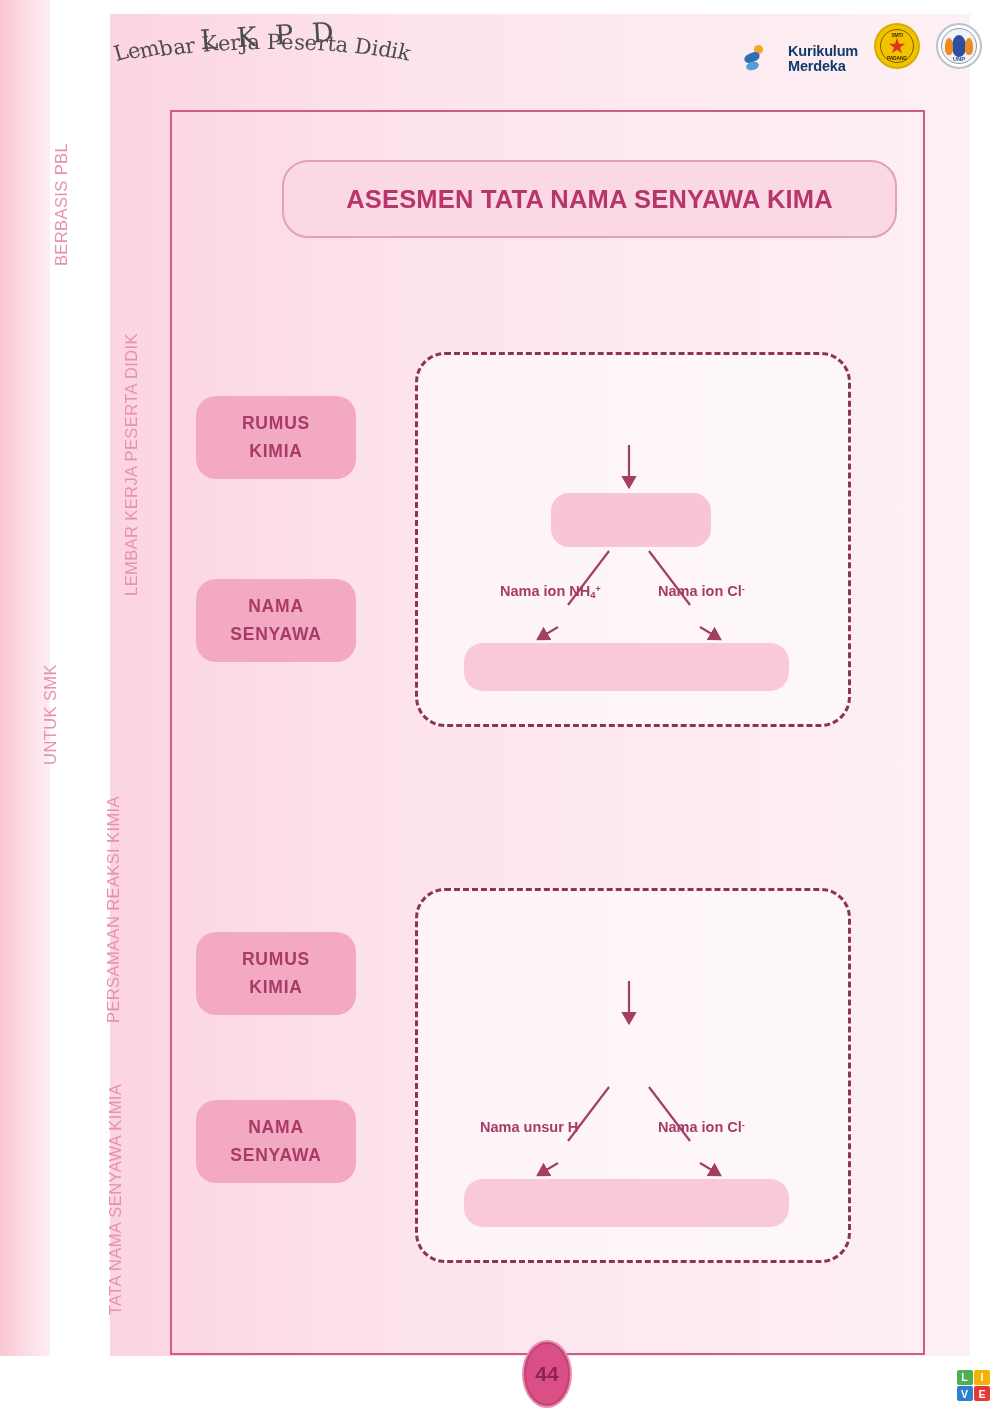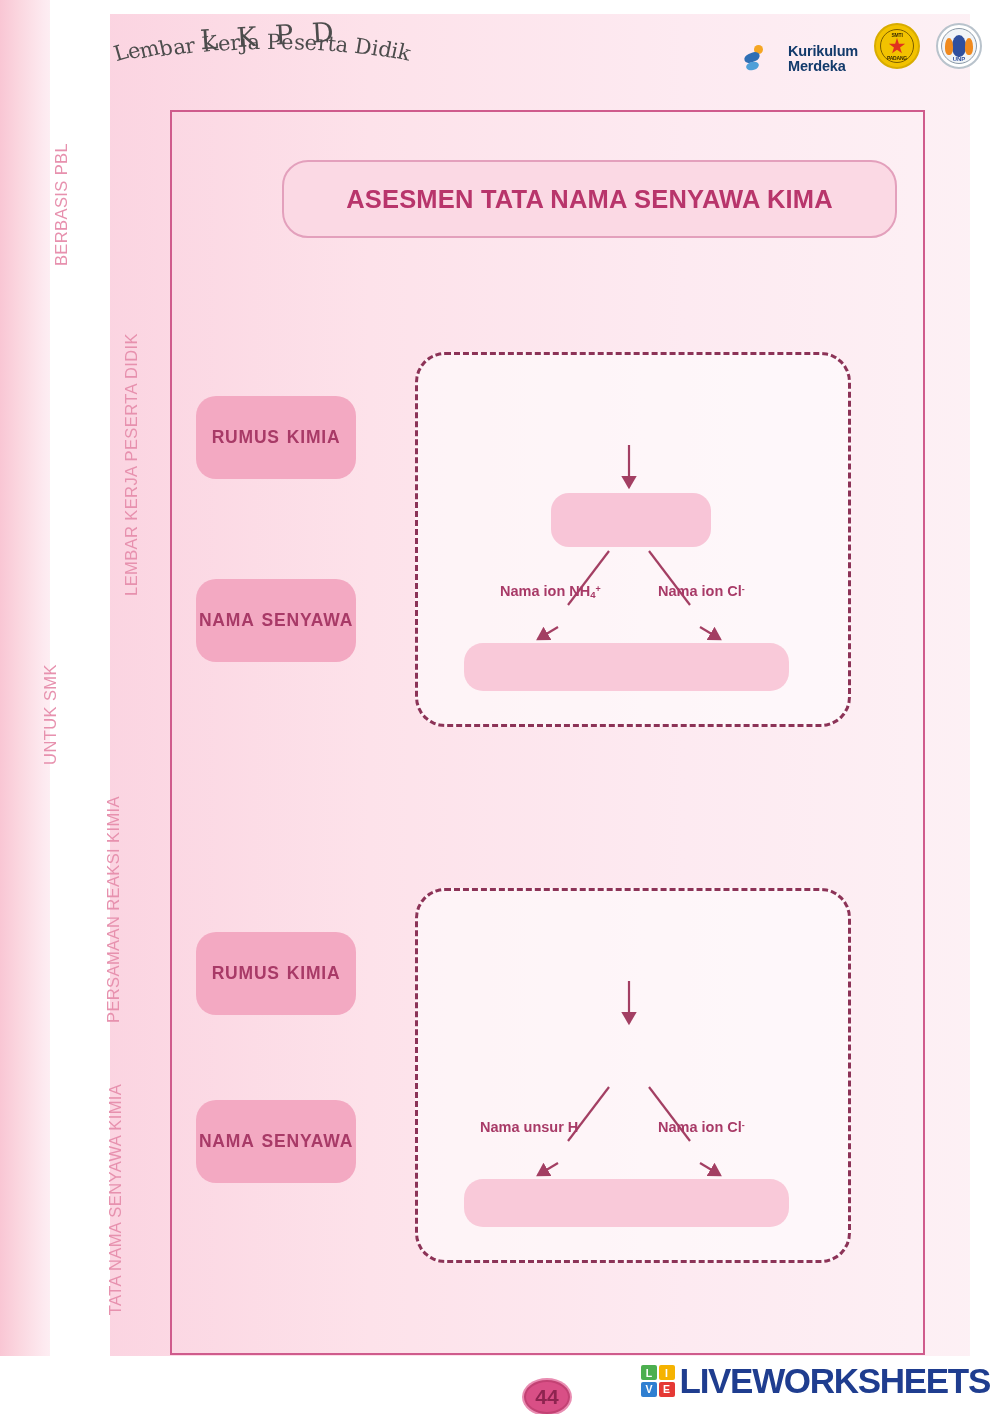--- a/index.html
+++ b/index.html
@@ -204,21 +204,21 @@
     white-space: nowrap;
   }
 
   
   .exercise { position: absolute; }
   .ex-labels { position: absolute; left: 0; top: 0; width: 165px; }
   .tag {
     width: 160px; height: 83px;
     background: #f3a9c2;
     border-radius: 20px;
-    display: flex; 
+    display: flex; flex-direction: column;
     align-items: center; justify-content: center;
     gap: 7px;
   }
   .tag span {
     color: #a83a67;
     font-size: 17.5px;
     font-weight: bold;
     letter-spacing: 0.8px;
   }
 
@@ -275,22 +275,22 @@
 
   .svg-arrows {
     position: absolute; left: 0; top: 0;
     width: 436px; height: 375px;
     pointer-events: none;
   }
 
   
   .page-num {
     position: absolute;
-    left: 524px; bottom: 0;
-    width: 46px; height: 34px;
+    left: 524px; bottom: 8px;
+    width: 46px; height: 64px;
     border-radius: 50%;
     background: #d94f86;
     border: 2.5px solid #c34274;
     display: flex; align-items: center; justify-content: center;
     box-shadow: 0 0 0 2px #e98db2;
   }
   .page-num .n {
     font-size: 21px; font-weight: bold; color: #8e2450;
   }
 
@@ -443,16 +443,15 @@
     <div class="n">44</div>
   </div>
 
   <div class="lws">
     <div class="lws-tiles" id="lws-tiles">
         <div class="lt-l">L</div>
         <div class="lt-i">I</div>
         <div class="lt-v">V</div>
         <div class="lt-e">E</div>
       </div>
-    <div class="lws-word">LIVEWORKSHEETS</div>
   </div>
 
 </div>
 
 </body></html>

